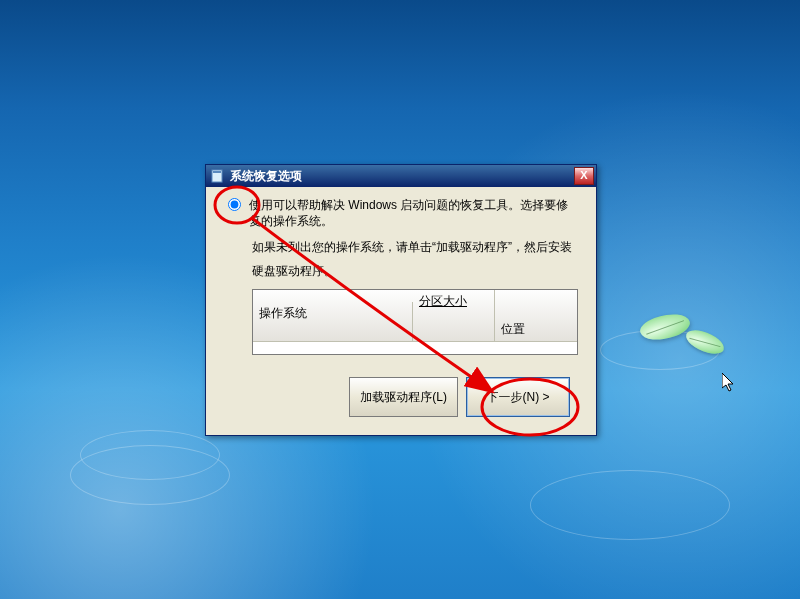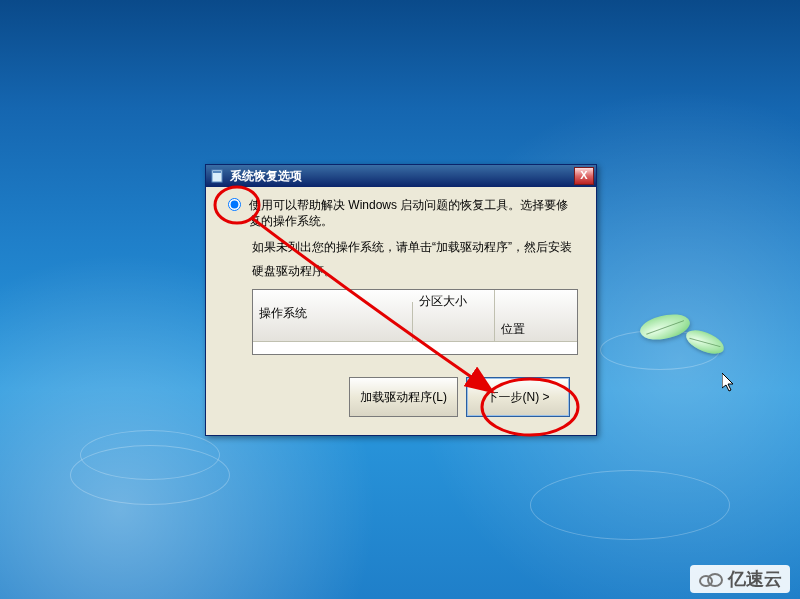--- a/index.html
+++ b/index.html
@@ -97,21 +97,21 @@
     background: linear-gradient(180deg,#fefefe 0%,#e4e2dc 100%);
     border-bottom:1px solid #c0c0b0;
   }
   .th {
     padding: 3px 6px;
     font-size:12px;
     border-right:1px solid #c0c0b0;
   }
   .th:last-child{border-right:none;margin-top:28px;}
   .thead .th1 { width: 160px; margin-top: 12px; }
-  .thead .th2 { width:  82px; }
+  .thead .th2 { width:  82px; text-decoration: underline; }
   .thead .th3 { flex:1; }
   .buttons {
     display:flex; justify-content:flex-end;
     gap: 8px;
     margin-top: 22px;
     padding-right: 10px;
   }
   button.win {
     min-width: 104px; height: 40px;
     font-size:12px;
@@ -216,23 +216,14 @@
         <polygon points="0 0, 10 4, 0 8" fill="#e40000"></polygon>
       </marker>
     </defs>
     <path d="M252 218 Q 360 300 490 390" fill="none" stroke="#e40000" stroke-width="3" marker-end="url(#arrowhead)"></path>
   </svg>
 
   <svg class="cursor" viewBox="0 0 14 20">
     <polygon points="0,0 0,15 4,12 7,18 9,17 6,11 11,11" fill="#fff" stroke="#000" stroke-width="1"></polygon>
   </svg>
 
-  <div class="watermark">
-    <span class="wm-icon">
-      <svg viewBox="0 0 26 18" width="26" height="18">
-        <ellipse cx="8" cy="11" rx="6" ry="5" fill="none" stroke="#777" stroke-width="2"></ellipse>
-        <ellipse cx="17" cy="10" rx="7" ry="6" fill="none" stroke="#777" stroke-width="2"></ellipse>
-      </svg>
-    </span>
-    <span>亿速云</span>
-  </div>
 
 </div>
 
 </body></html>

